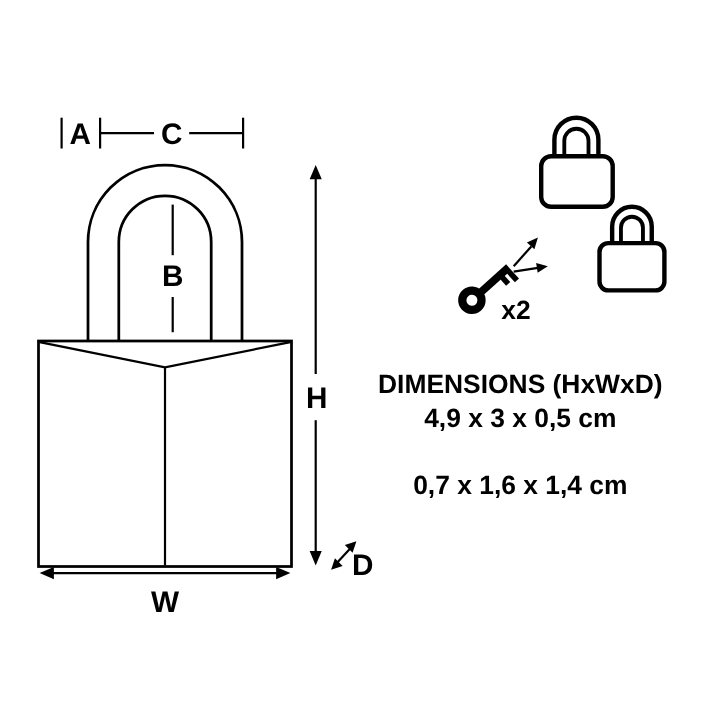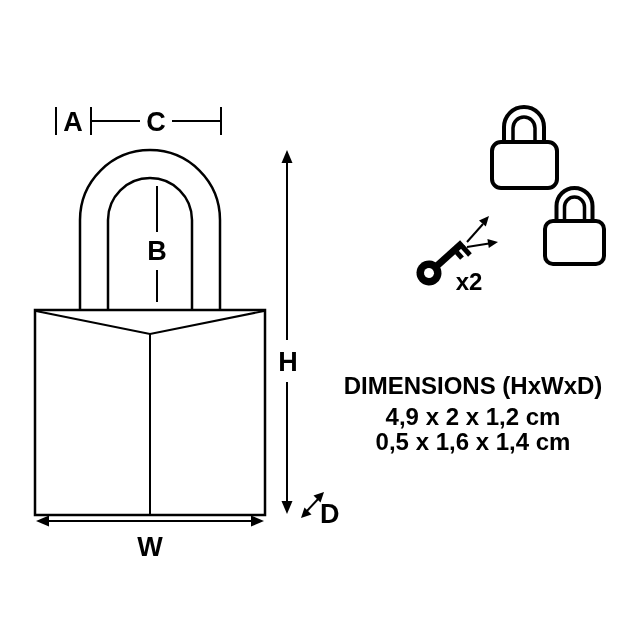--- a/index.html
+++ b/index.html
@@ -95,22 +95,22 @@
       <line x1="467" y1="242" x2="483" y2="224" stroke="#000000" stroke-width="2"></line>
       <polygon points="489,216 485.8,226.5 479,220.5" fill="#000000"></polygon>
       <line x1="467" y1="247" x2="489" y2="243.6" stroke="#000000" stroke-width="2"></line>
       <polygon points="498,242 488.8,248 487.4,239" fill="#000000"></polygon>
     </g>
 
     <text class="dimtext dimtext-sm" x="469" y="290" text-anchor="middle">x2</text>
 
   </svg>
 
-  <div class="specs" style="top:334px;margin-top:36px;">
+  <div class="specs" style="top:334px;">
     <div class="line">DIMENSIONS (HxWxD)</div>
-    <div class="line">4,9 x 2 x 1,2 cm</div>
+    <div class="line">4,9 x 3 x 0,5 cm</div>
   </div>
 
   <div class="specs" style="top:426px;">
-    <div class="line">0,5 x 1,6 x 1,4 cm</div>
+    <div class="line">0,7 x 1,6 x 1,4 cm</div>
   </div>
 
 </div>
 
 </body></html>

